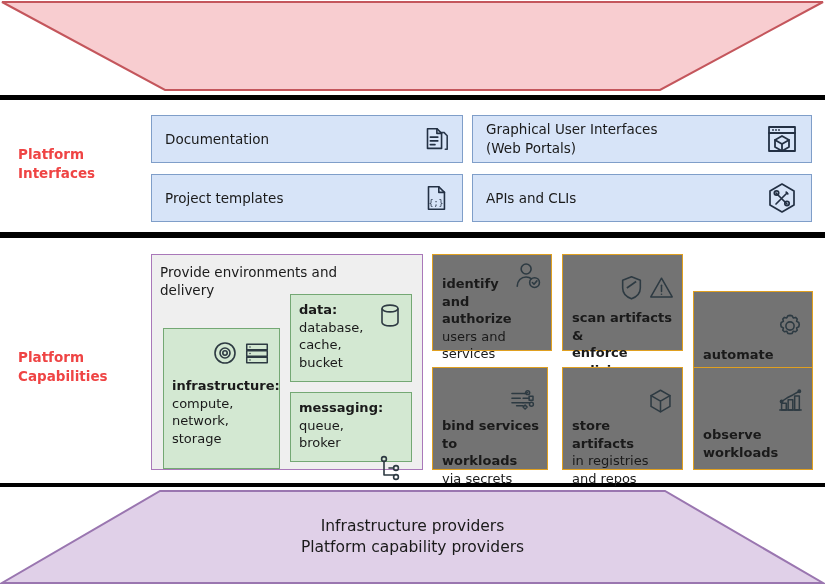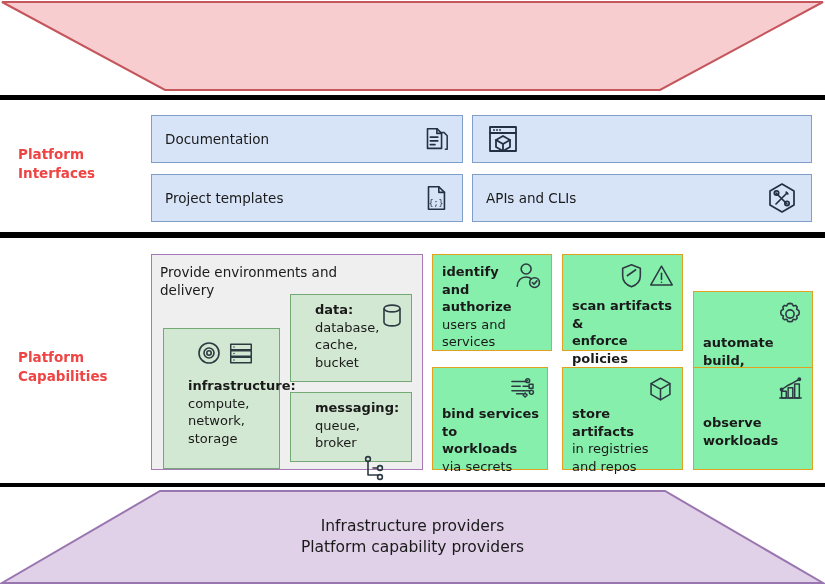--- a/index.html
+++ b/index.html
@@ -104,21 +104,21 @@
     font-size: 13.5px;
     line-height: 18px;
     color: #1a1a1a;
   }
 
   .green-card {
     position: absolute;
     background: #d3e8d2;
     border: 1px solid #74a874;
     box-sizing: border-box;
-    padding: 6px 24px;
+    padding: 6px 8px;
   }
   .green-card .txt {
     font-size: 13px;
     line-height: 17.5px;
     color: #1a1a1a;
   }
   .green-card .txt b { font-weight: bold; }
 
   #card-infra { left: 163px; top: 328px; width: 117px; height: 141px; }
   #card-infra .ico-row {
@@ -131,24 +131,24 @@
   #card-data .inner { display: flex; justify-content: space-between; }
   #card-data .ico { flex: 0 0 auto; padding-top: 1px; }
 
   #card-msg { left: 290px; top: 392px; width: 122px; height: 70px; }
   #card-msg .inner { display: flex; justify-content: space-between; flex-direction: column; }
   #card-msg .ico { flex: 0 0 auto; align-self: flex-end; padding-bottom: 2px; }
 
   
   .cap-card {
     position: absolute;
-    background: #86efac;
+    background: #737373;
     border: 1px solid #e0a020;
     box-sizing: border-box;
-    padding: 8px 8px 6px 9px;
+    padding: 20px 8px 6px 9px;
   }
   .cap-card .ico-row {
     display: flex; justify-content: flex-end; align-items: flex-start;
     gap: 5px; height: 26px;
   }
   .cap-card .txt {
     font-size: 13px;
     line-height: 17.5px;
     color: #1a1a1a;
   }
@@ -189,20 +189,24 @@
       <svg width="30" height="30" viewBox="0 0 32 32" fill="none" stroke="#233044" stroke-width="1.7" stroke-linejoin="round" stroke-linecap="round">
         <path d="M8 5 h10 l5 5 v16 h-15 z"></path>
         <path d="M18 5 v5 h5"></path>
         <path d="M11 14 h8 M11 18 h8 M11 22 h5"></path>
         <path d="M23 9 h2.5 l3.5 3.5 v14.5 h-2" opacity="0.95"></path>
       </svg>
     </span>
   </div>
 
   <div class="iface-card" id="card-gui" style="left:472px; top:115px; width:340px; height:48px;">
+    <span class="lbl">
+      <span style="display:block">Graphical User Interfaces</span>
+      <span style="display:block">(Web Portals)</span>
+    </span>
     <span class="ico">
       <svg width="34" height="34" viewBox="0 0 34 34" fill="none" stroke="#233044" stroke-width="1.8" stroke-linejoin="round" stroke-linecap="round">
         <rect x="4" y="5" width="26" height="24"></rect>
         <path d="M4 11 h26"></path>
         <circle cx="8" cy="8" r="0.9" fill="#233044" stroke="none"></circle>
         <circle cx="11" cy="8" r="0.9" fill="#233044" stroke="none"></circle>
         <circle cx="14" cy="8" r="0.9" fill="#233044" stroke="none"></circle>
         <path d="M17 14 l7 4 v7 l-7 4 -7 -4 v-7 z"></path>
         <path d="M10 18 l7 4 7 -4 M17 22 v7"></path>
       </svg>

